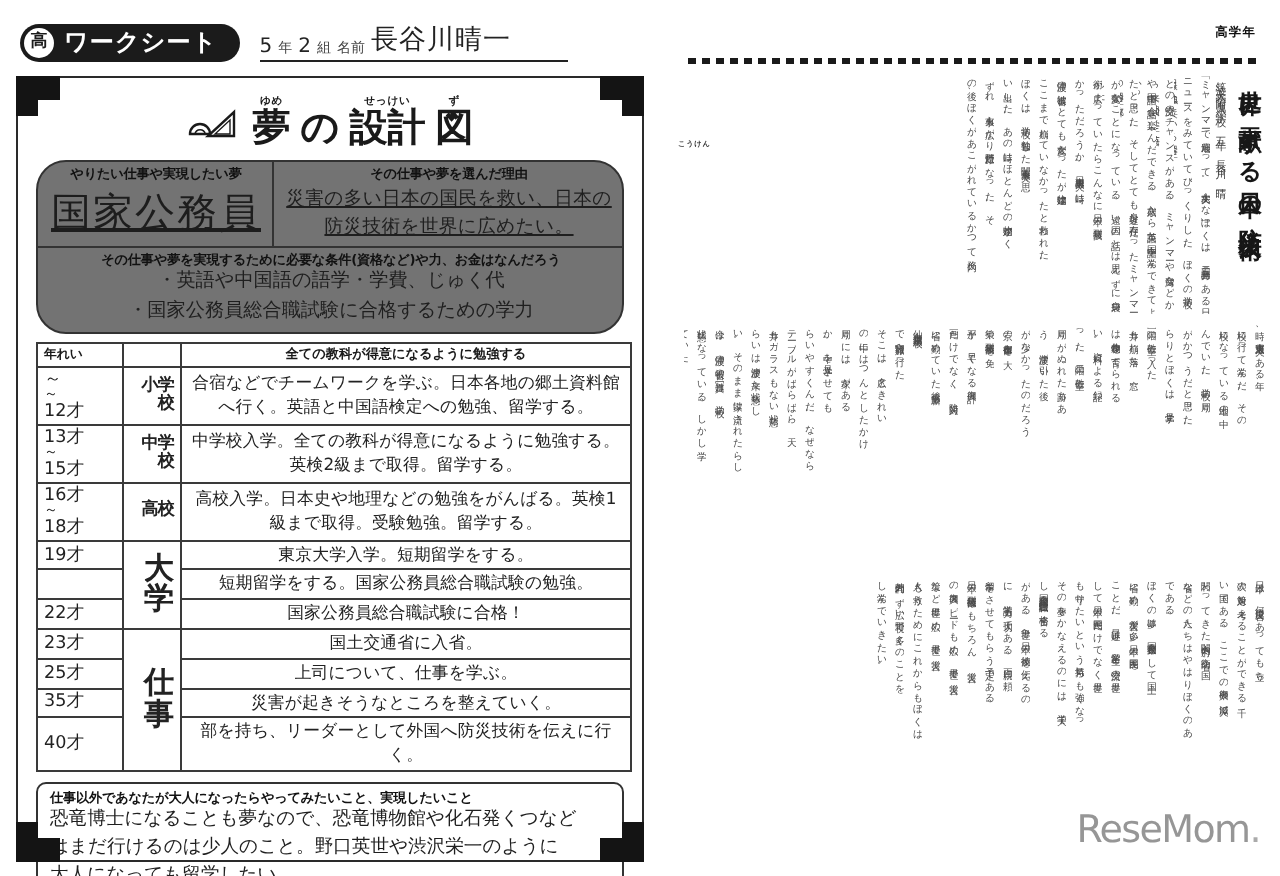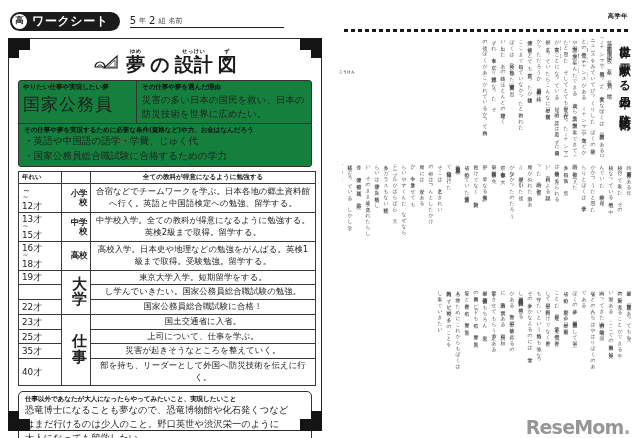--- a/index.html
+++ b/index.html
@@ -74,29 +74,29 @@
     gap:7px;height:30px;margin:2px 0 4px 0;
   }
   .ruler-icon{display:block;}
   .title-text{display:flex;align-items:flex-end;gap:5px;}
   .rb{display:inline-flex;flex-direction:column;align-items:center;line-height:1;}
   .rb .ruby{font-size:5.3px;letter-spacing:.4px;height:6px;font-weight:bold;}
   .rb .base{font-size:19px;font-weight:bold;letter-spacing:0;}
   .rb.norb .ruby{visibility:hidden;}
 
   
-  .box{border:1px solid #333;border-radius:3px;background:#15803d;}
+  .box{border:1px solid #333;border-radius:15px;background:#737373;text-align:center;}
   .top-box{margin:0 2px 4px 2px;}
   .top-row{display:flex;}
   .tb-left{width:118px;border-right:1px solid #333;padding:2px 3px 3px 4px;box-sizing:border-box;}
   .tb-right{flex:1;padding:2px 4px 3px 5px;box-sizing:border-box;}
   .lbl{font-size:6.6px;font-weight:bold;letter-spacing:-.1px;color:#111;line-height:1.25;}
   .ans{margin-top:2px;}
-  .ans-big{font-size:17px;letter-spacing:1px;color:#1d1d1d;}
-  .ans-l{font-size:9.3px;line-height:1.45;color:#1f1f1f;letter-spacing:.2px;}
+  .ans-big{font-size:20px;letter-spacing:1px;color:#1d1d1d;text-decoration:underline;}
+  .ans-l{font-size:9.3px;line-height:1.45;color:#1f1f1f;letter-spacing:.2px;text-decoration:underline;}
   .tb-bottom{border-top:1px solid #333;padding:2px 4px 3px 5px;}
   .ans-bullet{font-size:9.6px;line-height:1.5;color:#1f1f1f;}
 
   
   table.plan{
     width:100%;border-collapse:collapse;margin:0 2px;
     table-layout:fixed;
   }
   table.plan th,table.plan td{
     border:1px solid #3a3a3a;
@@ -155,22 +155,22 @@
     font-weight:bold;font-size:11.6px;letter-spacing:1.6px;
     color:#171717;flex:0 0 18px;height:100%;
     position:relative;
   }
   .hl-ruby{
     position:absolute;top:34px;left:-3px;
     writing-mode:horizontal-tb;
     font-size:3.6px;letter-spacing:.4px;color:#333;font-weight:bold;
   }
   .watermark{
-    position:absolute;right:10px;bottom:0;
-    font-size:19px;font-weight:bold;letter-spacing:-.8px;
+    position:absolute;right:10px;bottom:12px;
+    font-size:19px;font-weight:normal;letter-spacing:-.8px;
     color:#6f6f6f;opacity:.72;
     font-family:"DejaVu Sans","Liberation Sans",sans-serif;
   }
   .watermark .dot{color:#8a8a8a;}
 </style>
 </head>
 <body>
 
 <div class="page">
 
@@ -180,20 +180,21 @@
       <div class="ws-pill">
         <span class="ws-pill-badge">高</span>
         <span class="ws-pill-label">ワークシート</span>
       </div>
       <div class="ws-nameline">
         <span class="hw hw-s">5</span>
         <span class="hw hw-tiny">年</span>
         <span class="hw hw-s">2</span>
         <span class="hw hw-tiny">組</span>
         <span class="hw hw-tiny">名前</span>
+        <span class="hw hw-name">長谷川晴一</span>
       </div>
     </div>
 
     <div class="frame">
       <span class="corner tl"></span>
       <span class="corner-v tl"></span>
       <span class="corner tr"></span>
       <span class="corner-v tr"></span>
       <span class="corner bl"></span>
       <span class="corner-v bl"></span>
@@ -271,21 +272,21 @@
               <td class="c-stage stage-cell" rowspan="1">高校</td>
               <td class="c-do do-cell hw">高校入学。日本史や地理などの勉強をがんばる。英検1級まで取得。受験勉強。留学する。</td>
             </tr>
             <tr>
               <td class="c-age age-cell hw"><span>19才</span></td>
               <td class="c-stage stage-cell big" rowspan="3">大学</td>
               <td class="c-do do-cell hw">東京大学入学。短期留学をする。</td>
             </tr>
             <tr>
               <td class="c-age age-cell hw"></td>
-              <td class="c-do do-cell hw">し学んでいきたい。国家公務員総合職試験の勉強。</td>
+              <td class="c-do do-cell hw">短期留学をする。国家公務員総合職試験の勉強。</td>
             </tr>
             <tr>
               <td class="c-age age-cell hw"><span>22才</span></td>
               <td class="c-do do-cell hw">国家公務員総合職試験に合格！</td>
             </tr>
             <tr>
               <td class="c-age age-cell hw"><span>23才</span></td>
               <td class="c-stage stage-cell big" rowspan="4">仕事</td>
               <td class="c-do do-cell hw">国土交通省に入省。</td>
             </tr>

